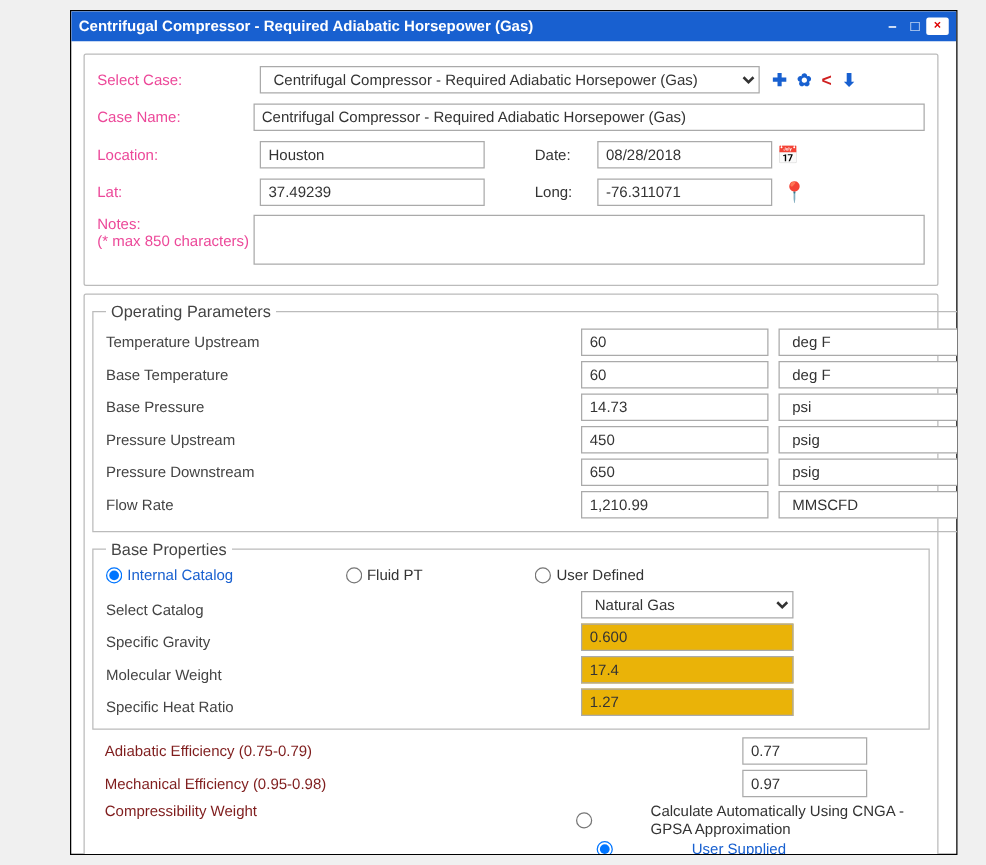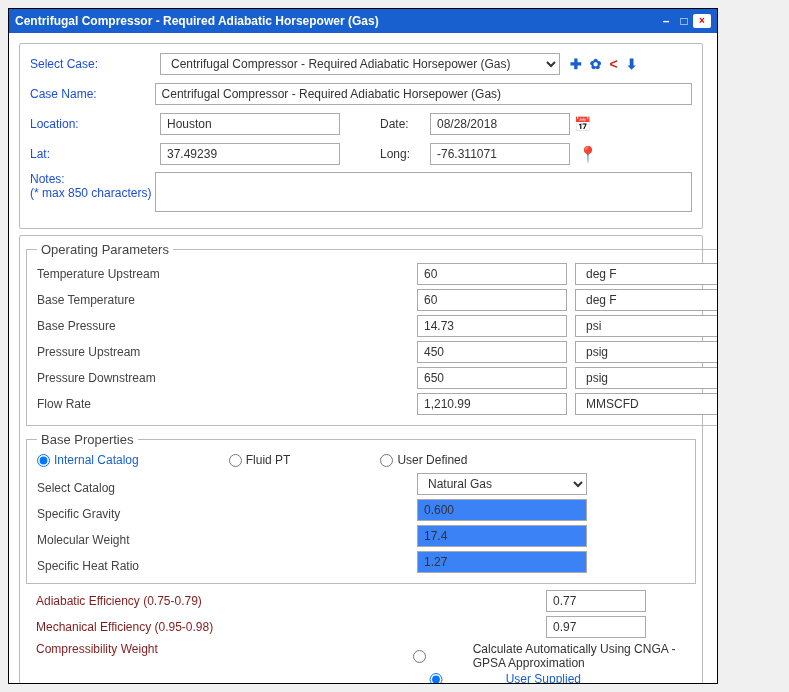--- a/index.html
+++ b/index.html
@@ -1,27 +1,27 @@
 <!DOCTYPE html>
 <html><head>
 <meta charset="utf-8">
 <style>
 * { box-sizing: border-box; margin: 0; padding: 0; }
 body { font-family: Arial, sans-serif; font-size: 12px; background: #f0f0f0; padding: 8px; color: #333; }
-.window { background: #fff; border: 1px solid #000; width: 710px; height: 676px; display: flex; flex-direction: column; overflow: hidden; }
+.window { background: #fff; border: 1px solid #000; width: 710px; height: 676px; display: flex; flex-direction: column; overflow: hidden; margin-left: 48px; }
 .titlebar { background: #1860d0; color: #fff; height: 24px; display: flex; align-items: center; padding: 0 6px; font-size: 12px; font-weight: bold; }
 .titlebar .title { flex: 1; }
 .titlebar .wbtn { width: 18px; text-align: center; font-weight: bold; cursor: pointer; }
 .wbtn.close { color: #d00; background: #fff; border-radius: 2px; height: 14px; line-height: 14px; font-size: 10px; }
 .content { flex: 1; padding: 10px 14px 10px 10px; overflow-y: scroll; overflow-x: hidden; }
 .section { border: 1px solid #bbb; border-radius: 2px; padding: 8px 10px 10px 10px; margin-bottom: 6px; background: #fff; }
 .row { display: flex; align-items: center; margin-bottom: 6px; min-height: 24px; }
-.row .lbl { width: 130px; color: #1d4ed8; }
+.row .lbl { width: 130px; color: #ec4899; }
 input[type="text"], select { border: 1px solid #aaa; height: 22px; padding: 0 6px; font-size: 12px; background: #fff; color: #333; }
-input[readonly] { background: #3b82f6; }
+input[readonly] { background: #eab308; }
 .select-case { flex: 1; max-width: 400px; }
 .icons { display: flex; gap: 8px; margin-left: 10px; align-items: center; }
 .icon { cursor: pointer; font-size: 14px; font-weight: bold; }
 .icon.blue { color: #1860d0; }
 .icon.red { color: #d02020; }
 .mid-input { width: 180px; }
 .date-col-lbl { width: 50px; margin-left: 40px; }
 .date-input { width: 140px; }
 .marker { color: #0a0; font-size: 16px; margin-left: 8px; }
 .notes { width: 560px; height: 40px; border: 1px solid #aaa; resize: none; font-family: inherit; font-size: 12px; padding: 4px; }

